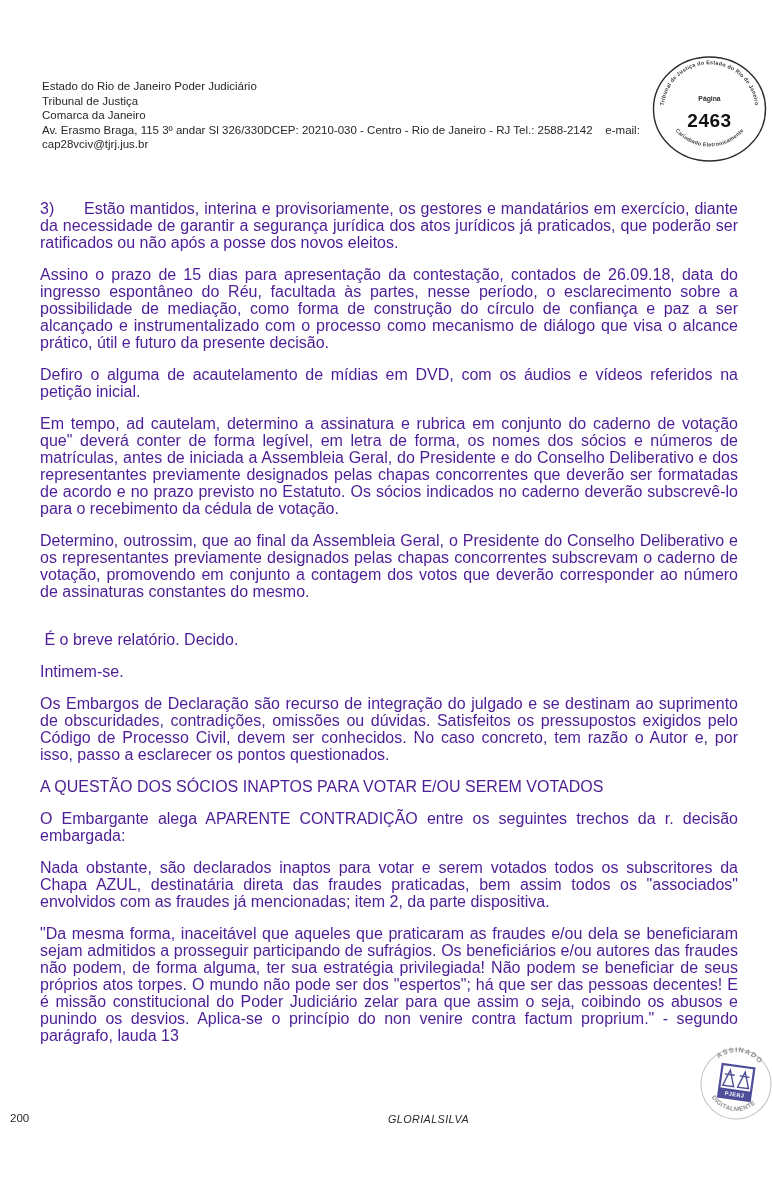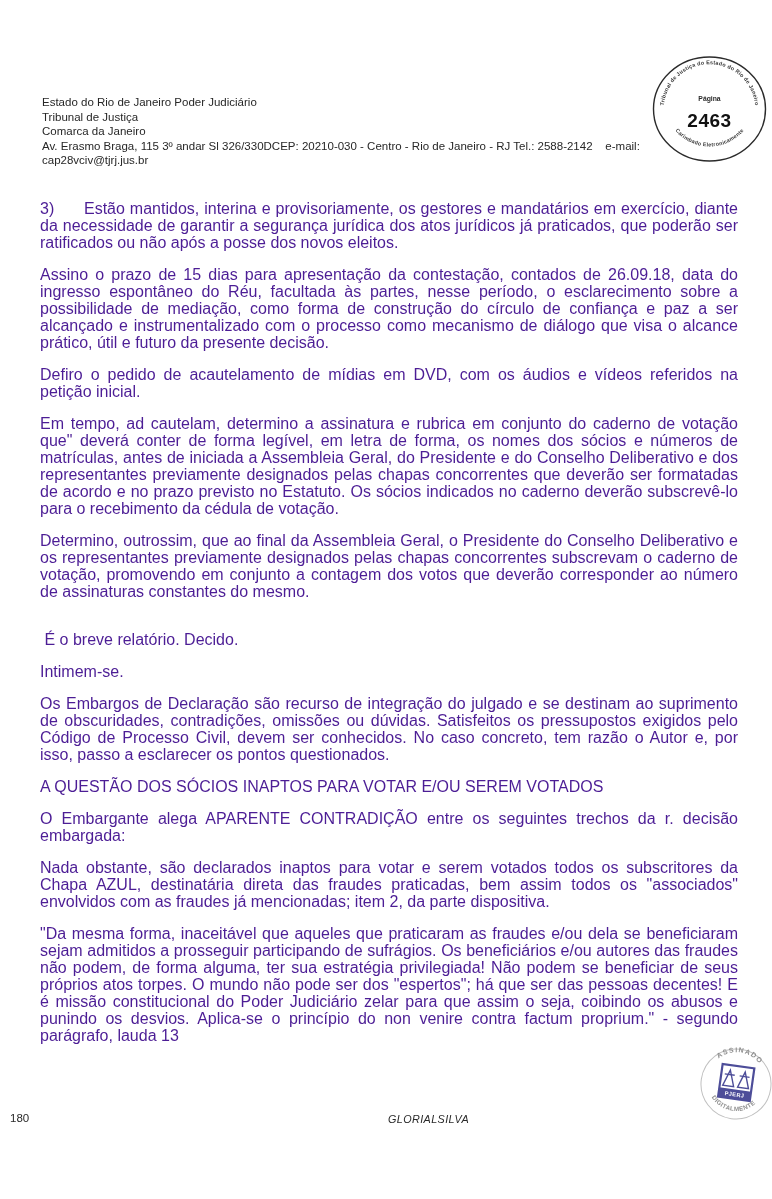--- a/index.html
+++ b/index.html
@@ -1,21 +1,21 @@
 <!DOCTYPE html>
 <html><head>
 <meta charset="utf-8">
 <style>
   html,body{margin:0;padding:0;background:#ffffff;}
   .page{
     position:relative;width:772px;height:1199px;background:#ffffff;
     font-family:"Liberation Sans", sans-serif;color:#1f1f1f;overflow:hidden;
   }
   
-  .court-header{position:absolute;left:42px;top:79px;font-size:11.5px;line-height:14.6px;color:#272727;margin-top:16px;}
+  .court-header{position:absolute;left:42px;top:79px;font-size:11.5px;line-height:14.6px;color:#272727;}
   .hline{white-space:pre;}
   
   .page-stamp{position:absolute;left:651px;top:55px;width:117px;height:110px;}
   .arc-text{font-size:5.4px;fill:#3a3a3a;letter-spacing:.25px;font-weight:bold;}
   .stamp-label{font-size:6.8px;font-weight:bold;fill:#2b2b2b;}
   .stamp-number{font-size:19px;font-weight:bold;fill:#111;letter-spacing:.5px;}
   
   .body-text{position:absolute;left:40px;top:200px;width:698px;font-size:16px;line-height:17px;color:#4c1d95;}
   .para{margin:0 0 15px 0;text-align:justify;}
   .gap-top{padding-top:16px;}
@@ -55,33 +55,33 @@
       <text x="58.5" y="72" text-anchor="middle" class="stamp-number">2463</text>
       <text class="arc-text" text-anchor="middle">
         <textPath href="#stampArcBottom" startOffset="50%">Carimbado Eletronicamente</textPath>
       </text>
     </svg>
   </div>
 
   <main class="body-text">
     <p class="para">3)&nbsp;&nbsp;&nbsp;&nbsp;&nbsp;&nbsp;Estão mantidos, interina e provisoriamente, os gestores e mandatários em exercício, diante da necessidade de garantir a segurança jurídica dos atos jurídicos já praticados, que poderão ser ratificados ou não após a posse dos novos eleitos.</p>
     <p class="para">Assino o prazo de 15 dias para apresentação da contestação, contados de 26.09.18, data do ingresso espontâneo do Réu, facultada às partes, nesse período, o esclarecimento sobre a possibilidade de mediação, como forma de construção do círculo de confiança e paz a ser alcançado e instrumentalizado com o processo como mecanismo de diálogo que visa o alcance prático, útil e futuro da presente decisão.</p>
-    <p class="para">Defiro o pedido de acautelamento de mídias em DVD, com os áudios e vídeos referidos na petição inicial.</p>
+    <p class="para">Defiro o alguma de acautelamento de mídias em DVD, com os áudios e vídeos referidos na petição inicial.</p>
     <p class="para">Em tempo, ad cautelam, determino a assinatura e rubrica em conjunto do caderno de votação que" deverá conter de forma legível, em letra de forma, os nomes dos sócios e números de matrículas, antes de iniciada a Assembleia Geral, do Presidente e do Conselho Deliberativo e dos representantes previamente designados pelas chapas concorrentes que deverão ser formatadas de acordo e no prazo previsto no Estatuto. Os sócios indicados no caderno deverão subscrevê-lo para o recebimento da cédula de votação.</p>
     <p class="para">Determino, outrossim, que ao final da Assembleia Geral, o Presidente do Conselho Deliberativo e os representantes previamente designados pelas chapas concorrentes subscrevam o caderno de votação, promovendo em conjunto a contagem dos votos que deverão corresponder ao número de assinaturas constantes do mesmo.</p>
     <p class="para gap-top">&nbsp;É o breve relatório. Decido.</p>
     <p class="para">Intimem-se.</p>
     <p class="para">Os Embargos de Declaração são recurso de integração do julgado e se destinam ao suprimento de obscuridades, contradições, omissões ou dúvidas. Satisfeitos os pressupostos exigidos pelo Código de Processo Civil, devem ser conhecidos. No caso concreto, tem razão o Autor e, por isso, passo a esclarecer os pontos questionados.</p>
     <p class="para">A QUESTÃO DOS SÓCIOS INAPTOS PARA VOTAR E/OU SEREM VOTADOS</p>
     <p class="para">O Embargante alega APARENTE CONTRADIÇÃO entre os seguintes trechos da r. decisão embargada:</p>
     <p class="para">Nada obstante, são declarados inaptos para votar e serem votados todos os subscritores da Chapa AZUL, destinatária direta das fraudes praticadas, bem assim todos os "associados" envolvidos com as fraudes já mencionadas; item 2, da parte dispositiva.</p>
     <p class="para">"Da mesma forma, inaceitável que aqueles que praticaram as fraudes e/ou dela se beneficiaram sejam admitidos a prosseguir participando de sufrágios. Os beneficiários e/ou autores das fraudes não podem, de forma alguma, ter sua estratégia privilegiada! Não podem se beneficiar de seus próprios atos torpes. O mundo não pode ser dos "espertos"; há que ser das pessoas decentes! E é missão constitucional do Poder Judiciário zelar para que assim o seja, coibindo os abusos e punindo os desvios. Aplica-se o princípio do non venire contra factum proprium." - segundo parágrafo, lauda 13</p>
   </main>
 
-  <div class="sheet-number">180</div>
+  <div class="sheet-number">200</div>
   <div class="signer">GLORIALSILVA</div>
 
   <div class="signature-seal">
     <svg viewBox="0 0 76 76" width="76" height="76">
       <defs>
         <path id="sealArcTop" d="M 10,40 A 28.5,28.5 0 1 1 66,40"></path>
         <path id="sealArcBottom" d="M 9,36 A 29,29 0 0 0 67,36"></path>
       </defs>
       <circle cx="38" cy="38" r="35" fill="#ffffff" stroke="#c0c0c0" stroke-width="1"></circle>
       <text class="seal-arc" text-anchor="middle">

